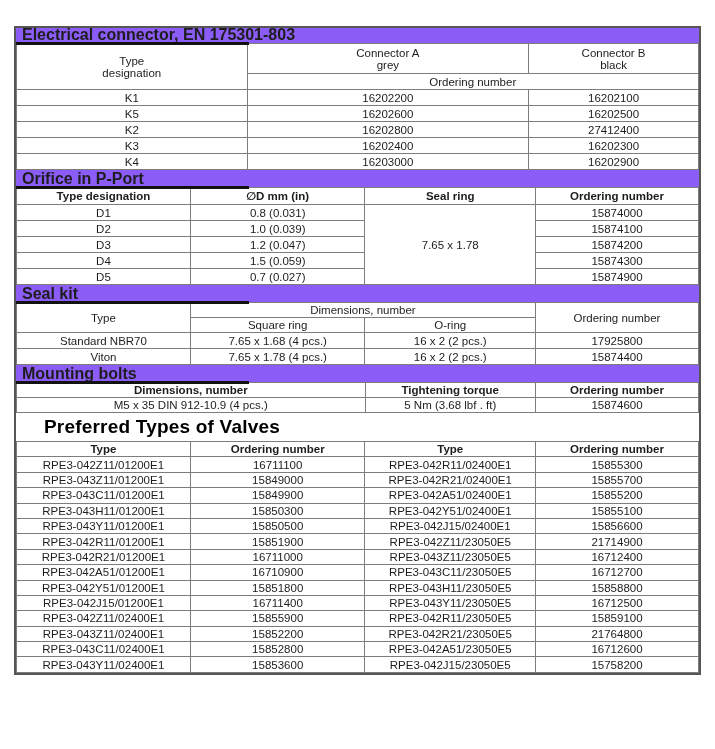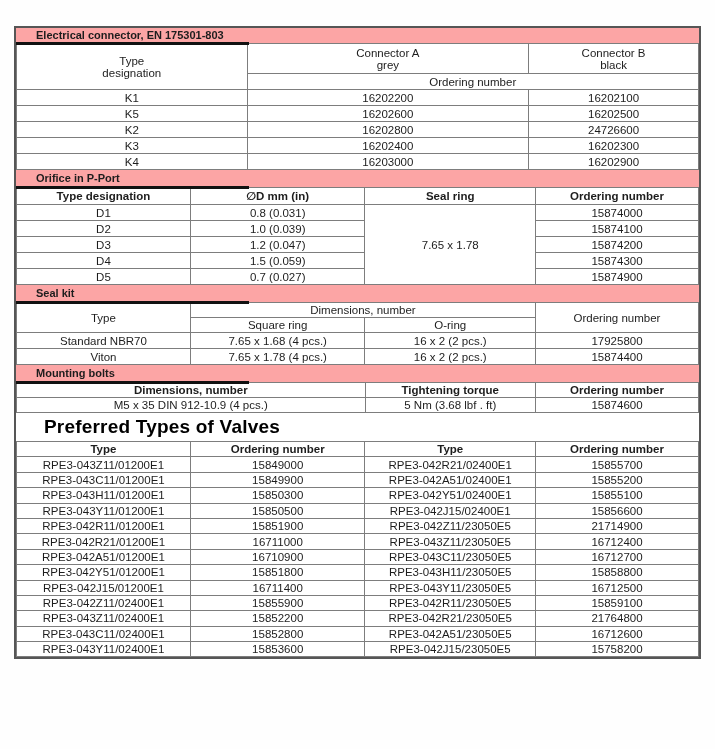--- a/index.html
+++ b/index.html
@@ -31,24 +31,24 @@
     left: 14px;
     width: 687px;
     border: 2px solid #565656;
     background: #ffffff;
   }
   
   .section-title {
     position: relative;
     height: 15px;
     line-height: 14px;
-    font-size: 11px;
+    font-size: 16px;
     font-weight: bold;
-    padding-left: 20px;
-    background: #fca5a5;
+    padding-left: 6px;
+    background: #8b5cf6;
     z-index: 2;
   }
   .section-title::after {            
     content: "";
     position: absolute;
     left: 0;
     bottom: -2px;
     width: 233px;
     height: 3px;
     background: #111111;
@@ -126,21 +126,21 @@
           <td>16202100</td>
         </tr>
         <tr class="data">
           <td>K5</td>
           <td>16202600</td>
           <td>16202500</td>
         </tr>
         <tr class="data">
           <td>K2</td>
           <td>16202800</td>
-          <td>24726600</td>
+          <td>27412400</td>
         </tr>
         <tr class="data">
           <td>K3</td>
           <td>16202400</td>
           <td>16202300</td>
         </tr>
         <tr class="data">
           <td>K4</td>
           <td>16203000</td>
           <td>16202900</td>
@@ -257,20 +257,26 @@
       <thead>
         <tr>
           <th>Type</th>
           <th>Ordering number</th>
           <th>Type</th>
           <th>Ordering number</th>
         </tr>
       </thead>
       <tbody>
 
+          <tr>
+            <td>RPE3-042Z11/01200E1</td>
+            <td>16711100</td>
+            <td>RPE3-042R11/02400E1</td>
+            <td>15855300</td>
+          </tr>
 
           <tr>
             <td>RPE3-043Z11/01200E1</td>
             <td>15849000</td>
             <td>RPE3-042R21/02400E1</td>
             <td>15855700</td>
           </tr>
 
           <tr>
             <td>RPE3-043C11/01200E1</td>

